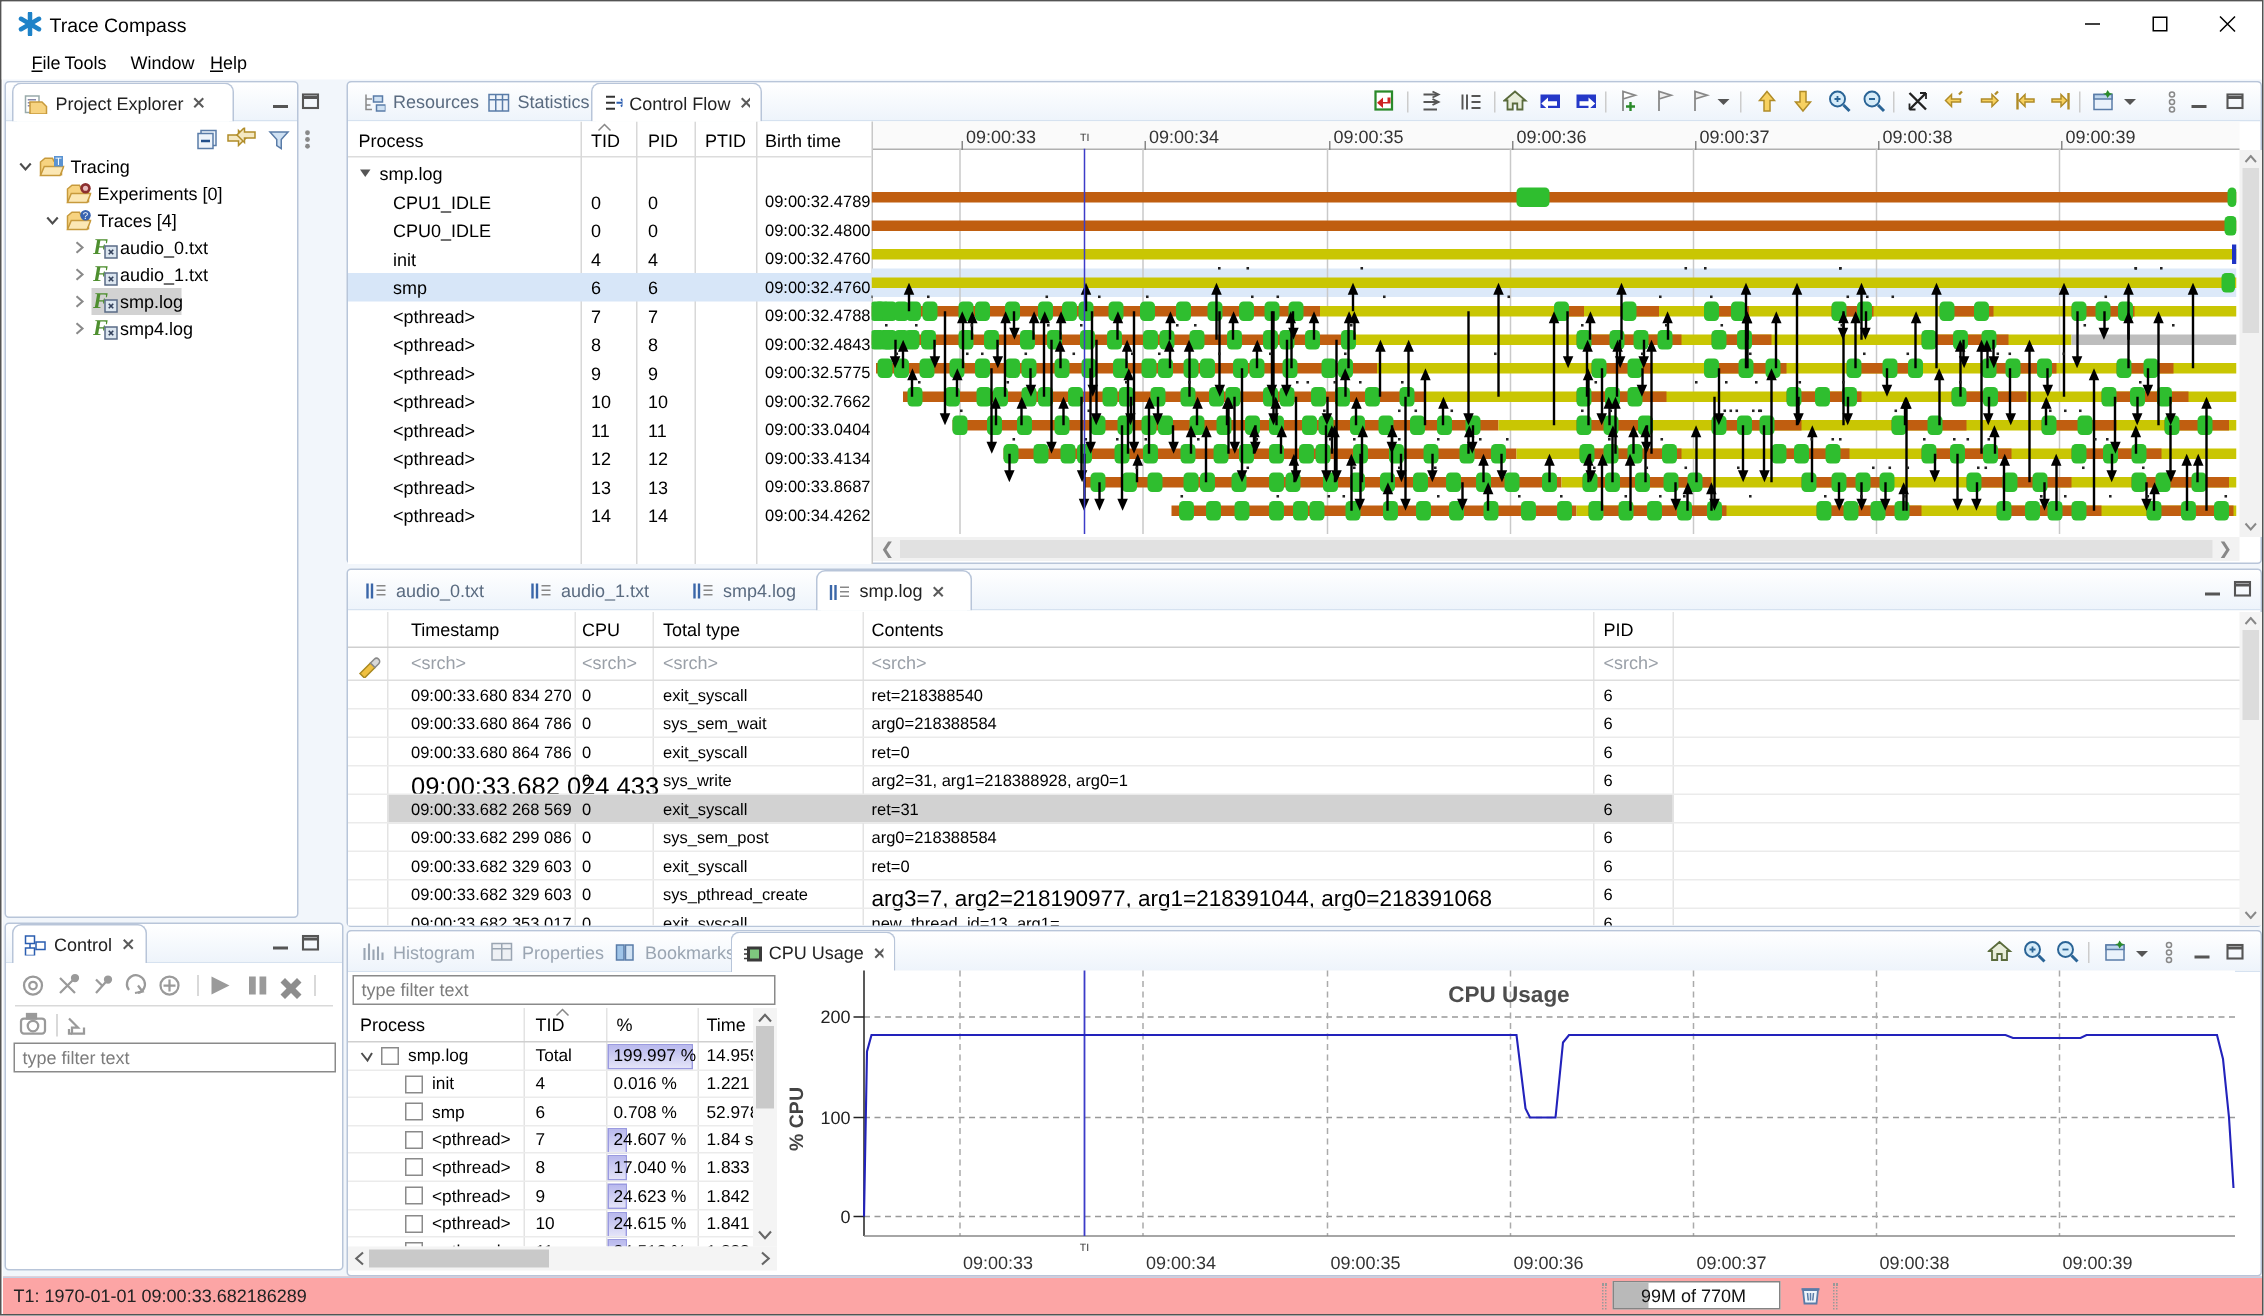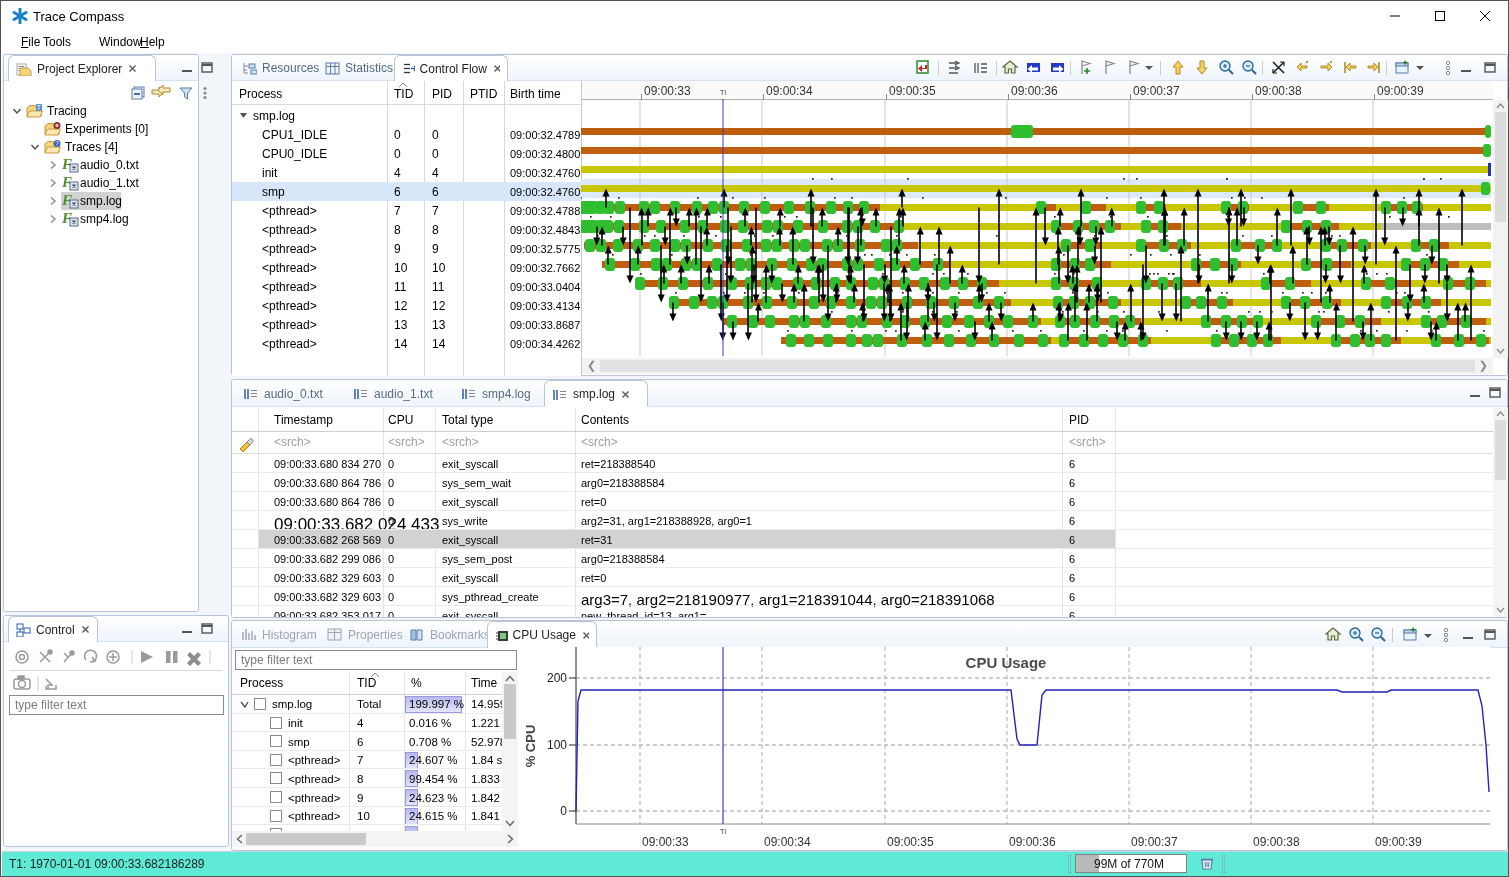--- a/index.html
+++ b/index.html
@@ -27,21 +27,21 @@
     <svg width="12" height="12" style="position:absolute;left:1433px;top:9px" xmlns="http://www.w3.org/2000/svg">
       <rect x="1.5" y="1.5" width="9" height="9" fill="none" stroke="#000" stroke-width="1"></rect>
     </svg>
     <svg width="12" height="12" style="position:absolute;left:1478px;top:9px" xmlns="http://www.w3.org/2000/svg">
       <path d="M1 1 L11 11 M11 1 L1 11" stroke="#000" stroke-width="1"></path>
     </svg>
   </div>
 <div class="abs" style="left:0;top:30px;width:1509px;height:22px;background:#fff">
     <div class="txt" style="left:20px;top:4px"><span style="text-decoration:underline">F</span>ile</div>
     <div class="txt" style="left:42px;top:4px">Tools</div>
-    <div class="txt" style="left:98px;top:4px">Window</div>
+    <div class="txt" style="left:86px;top:4px">Window</div>
     <div class="txt" style="left:139px;top:4px"><span style="text-decoration:underline">H</span>elp</div>
   </div>
 <div class="abs" style="left:1px;top:52px;width:1507px;height:798px;background:#f2f6fb"></div>
 <div class="panel" style="left:2px;top:53px;width:196px;height:558px">
     <div class="tabstrip"></div>
     <div class="vtab" style="left:4px;width:148px">
       <svg width="16" height="14" style="margin-right:5px" xmlns="http://www.w3.org/2000/svg">
         <rect x="1" y="2" width="9" height="11" fill="#fff" stroke="#9aa"></rect>
         <line x1="2.5" y1="4.5" x2="8" y2="4.5" stroke="#88a"></line>
         <line x1="2.5" y1="6.5" x2="8" y2="6.5" stroke="#88a"></line>
@@ -1527,21 +1527,21 @@
       <div class="txt" style="left:56px;top:82px;font-size:11.5px">&lt;pthread&gt;</div>
       <div class="txt" style="left:125px;top:82px;font-size:11.5px">7</div>
       <div class="abs" style="left:173px;top:79.80000000000001px;width:13px;height:17px;background:linear-gradient(#b9b9ee,#e4e4f8);border:1px solid #9a9ae0"></div>
       <div class="txt" style="left:177px;top:82px;font-size:11.5px">24.607 %</div>
       <div class="txt" style="left:239px;top:82px;font-size:11.5px">1.84 s</div>
       <div class="rowline" style="left:0;top:96px;width:270px"></div>
       <div class="abs" style="left:38px;top:100.4px;width:12px;height:12px;background:#fff;border:1px solid #8a8a8a"></div>
       <div class="txt" style="left:56px;top:101px;font-size:11.5px">&lt;pthread&gt;</div>
       <div class="txt" style="left:125px;top:101px;font-size:11.5px">8</div>
       <div class="abs" style="left:173px;top:98.4px;width:13px;height:17px;background:linear-gradient(#b9b9ee,#e4e4f8);border:1px solid #9a9ae0"></div>
-      <div class="txt" style="left:177px;top:101px;font-size:11.5px">99.454 %</div>
+      <div class="txt" style="left:177px;top:101px;font-size:11.5px">17.040 %</div>
       <div class="txt" style="left:239px;top:101px;font-size:11.5px">1.833 </div>
       <div class="rowline" style="left:0;top:115px;width:270px"></div>
       <div class="abs" style="left:38px;top:119.0px;width:12px;height:12px;background:#fff;border:1px solid #8a8a8a"></div>
       <div class="txt" style="left:56px;top:120px;font-size:11.5px">&lt;pthread&gt;</div>
       <div class="txt" style="left:125px;top:120px;font-size:11.5px">9</div>
       <div class="abs" style="left:173px;top:117.0px;width:13px;height:17px;background:linear-gradient(#b9b9ee,#e4e4f8);border:1px solid #9a9ae0"></div>
       <div class="txt" style="left:177px;top:120px;font-size:11.5px">24.623 %</div>
       <div class="txt" style="left:239px;top:120px;font-size:11.5px">1.842 </div>
       <div class="rowline" style="left:0;top:134px;width:270px"></div>
       <div class="abs" style="left:38px;top:137.6px;width:12px;height:12px;background:#fff;border:1px solid #8a8a8a"></div>
@@ -1603,21 +1603,21 @@
     <text x="246" y="200" font-family="Liberation Sans" font-size="12" fill="#333">09:00:34</text>
     <text x="369" y="200" font-family="Liberation Sans" font-size="12" fill="#333">09:00:35</text>
     <text x="491" y="200" font-family="Liberation Sans" font-size="12" fill="#333">09:00:36</text>
     <text x="613" y="200" font-family="Liberation Sans" font-size="12" fill="#333">09:00:37</text>
     <text x="735" y="200" font-family="Liberation Sans" font-size="12" fill="#333">09:00:38</text>
     <text x="857" y="200" font-family="Liberation Sans" font-size="12" fill="#333">09:00:39</text>
     <path d="M58,165 L60,55 L63,44 L493,44 L499,93 L502,99 L519,99 L524,49 L528,44 L819,44 L824,46 L869,46 L873,44 L960,44 L964,60 L968,99 L971,146" fill="none" stroke="#2222bb" stroke-width="1.4"></path>
     <text x="488" y="22" font-family="Liberation Sans" font-size="15" font-weight="bold" fill="#4d4d4d" text-anchor="middle">CPU Usage</text>
     <text x="17" y="100" font-family="Liberation Sans" font-size="13" font-weight="bold" fill="#444" text-anchor="middle" transform="rotate(-90 17 100)">% CPU</text>
   </svg>
-<div class="abs" style="left:1px;top:850px;width:1507px;height:26px;background:#5eead4;border-top:1px solid #c4d2e6">
+<div class="abs" style="left:1px;top:850px;width:1507px;height:26px;background:#fca5a5;border-top:1px solid #c4d2e6">
     <div class="txt" style="left:7px;top:5px;font-size:12px;color:#222">T1: 1970-01-01 09:00:33.682186289</div>
     <div class="abs" style="left:1066px;top:3px;width:3px;height:18px;border-left:1px dotted #999;border-right:1px dotted #999"></div>
     <div class="abs" style="left:1073px;top:2px;width:112px;height:19px;background:#fff;border:1px solid #848484">
       <div class="abs" style="left:0;top:0;width:23px;height:17px;background:#b9b9b9"></div>
       <div class="txt" style="left:18px;top:2px;font-size:12px;color:#111">99M of 770M</div>
     </div>
     <svg width="18" height="18" style="position:absolute;left:1196px;top:2px" xmlns="http://www.w3.org/2000/svg">
       <path d="M4 6 h10 l-1 9 h-8 z" fill="#eef4fb" stroke="#5a7ca8" stroke-width="1.2"></path>
       <line x1="3" y1="5.5" x2="15" y2="5.5" stroke="#5a7ca8" stroke-width="1.5"></line>
       <line x1="7" y1="8" x2="7.5" y2="13" stroke="#5a7ca8"></line>

